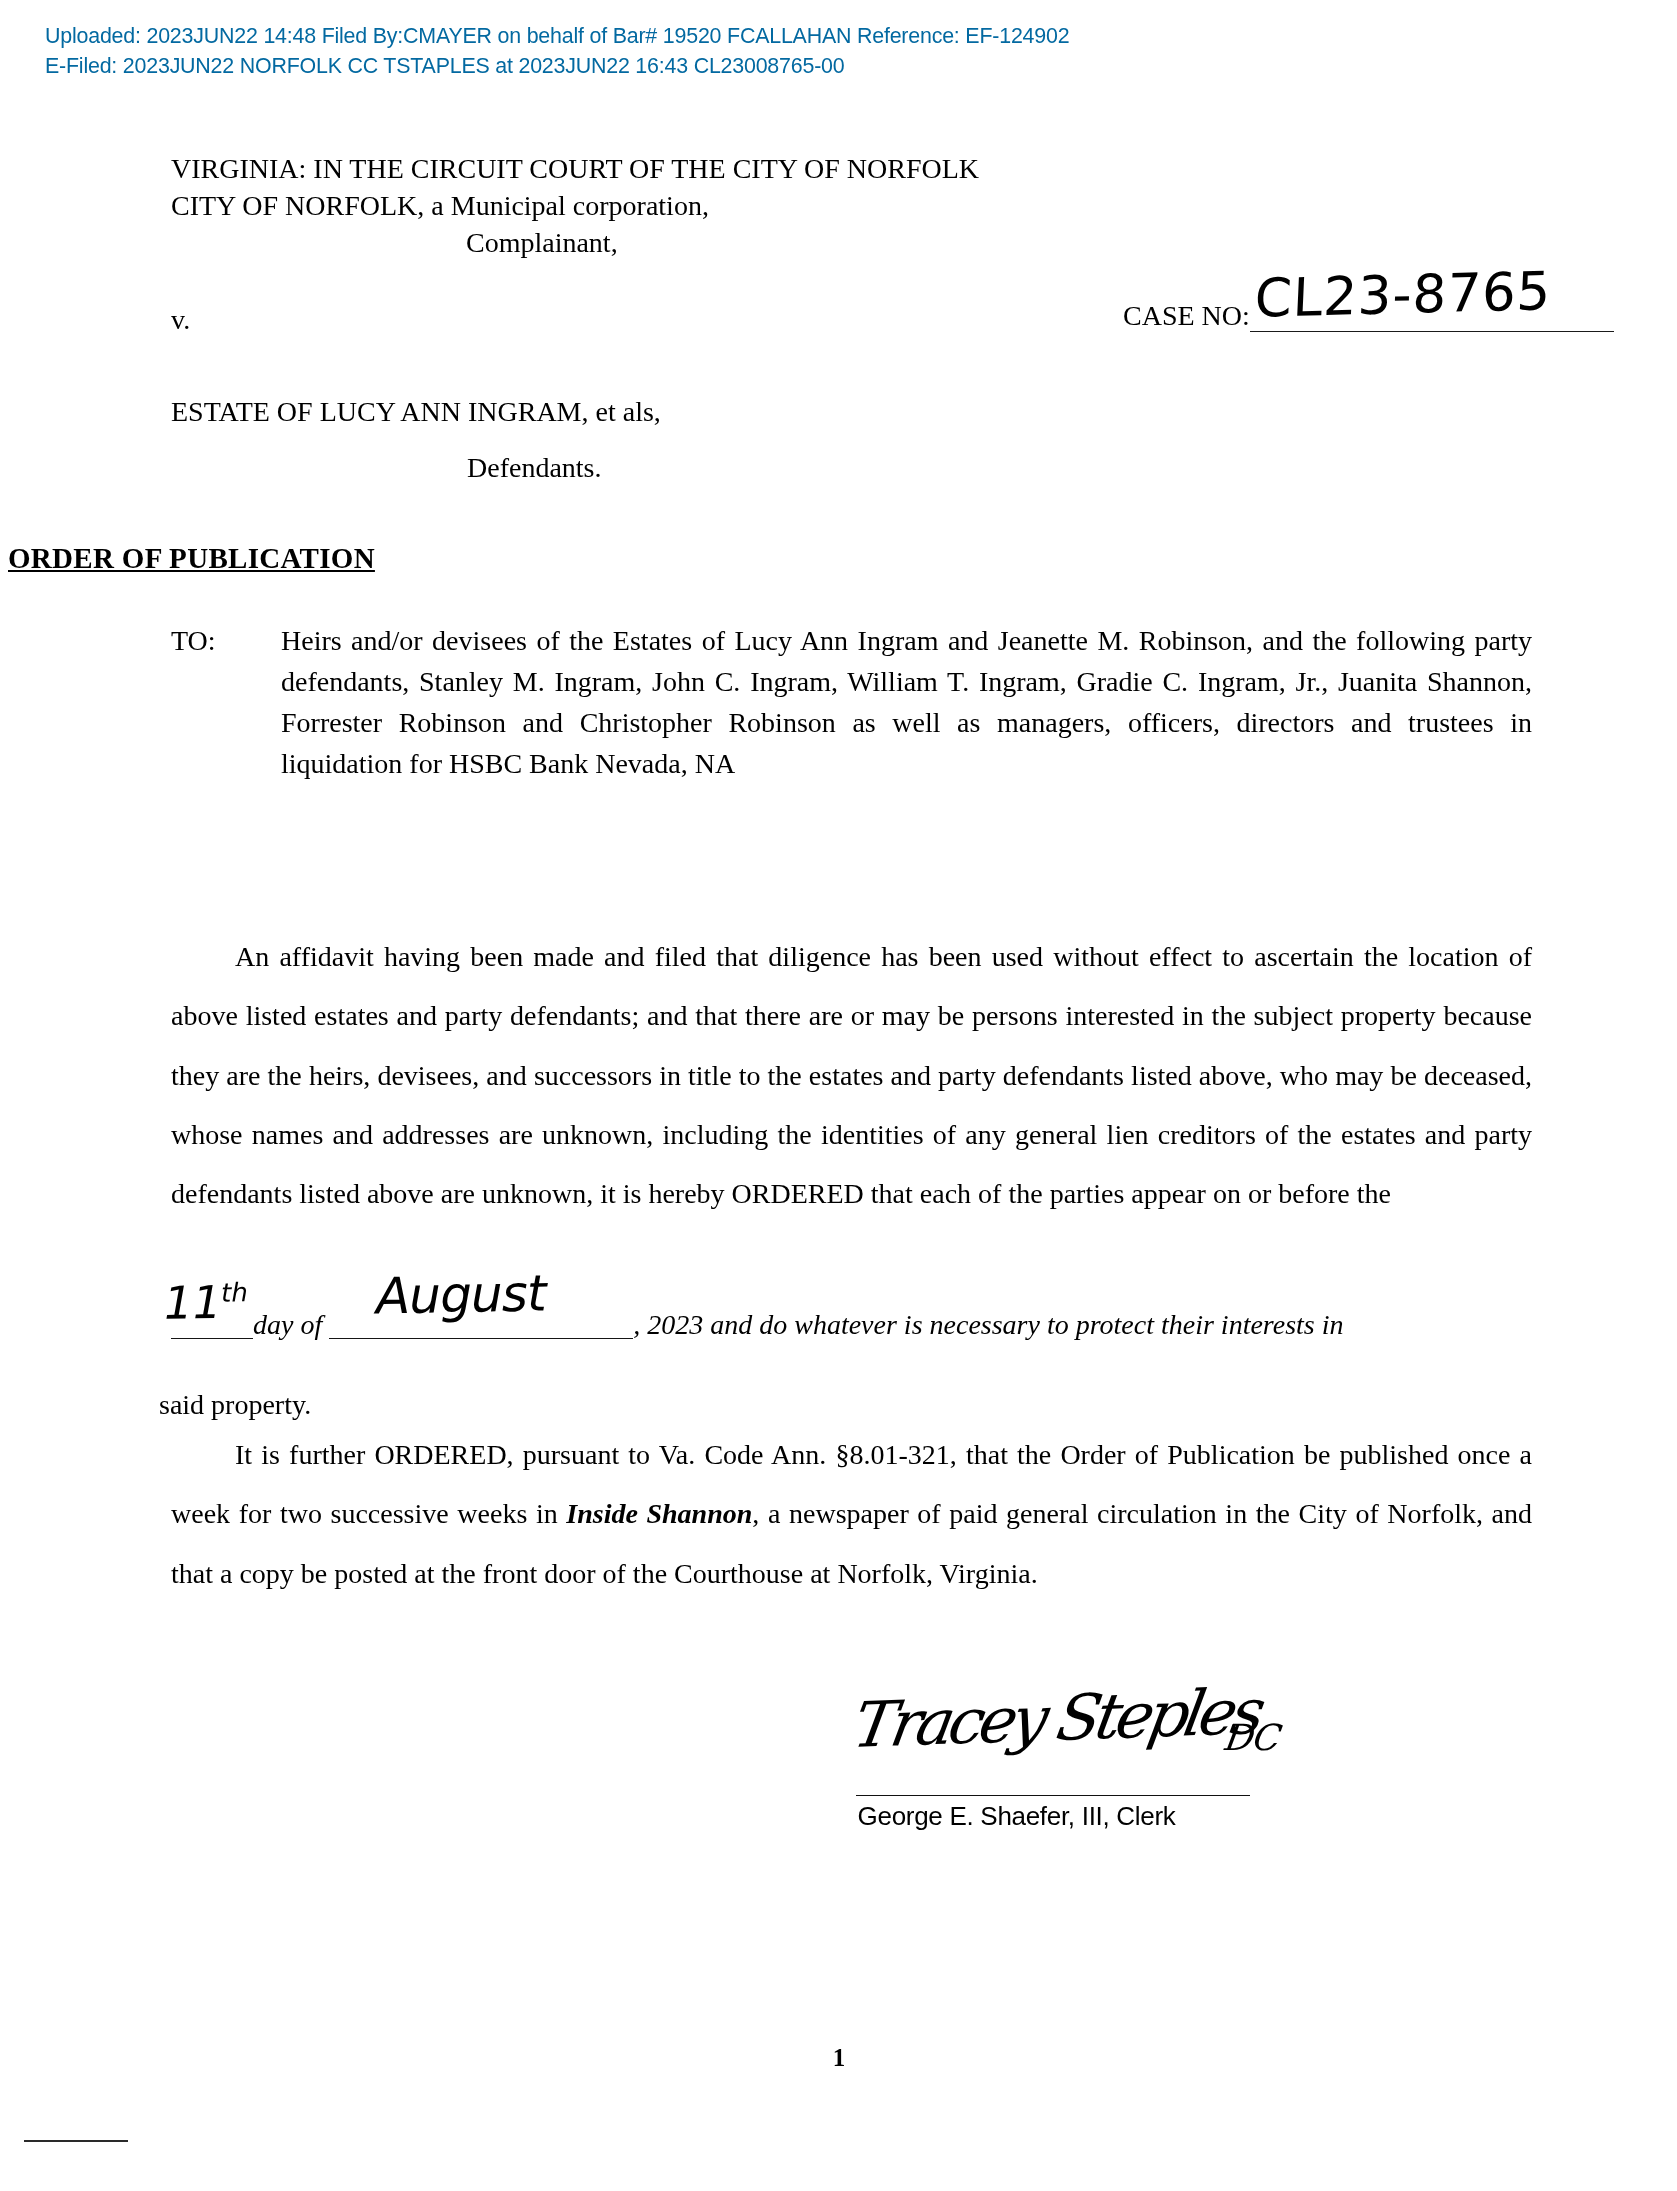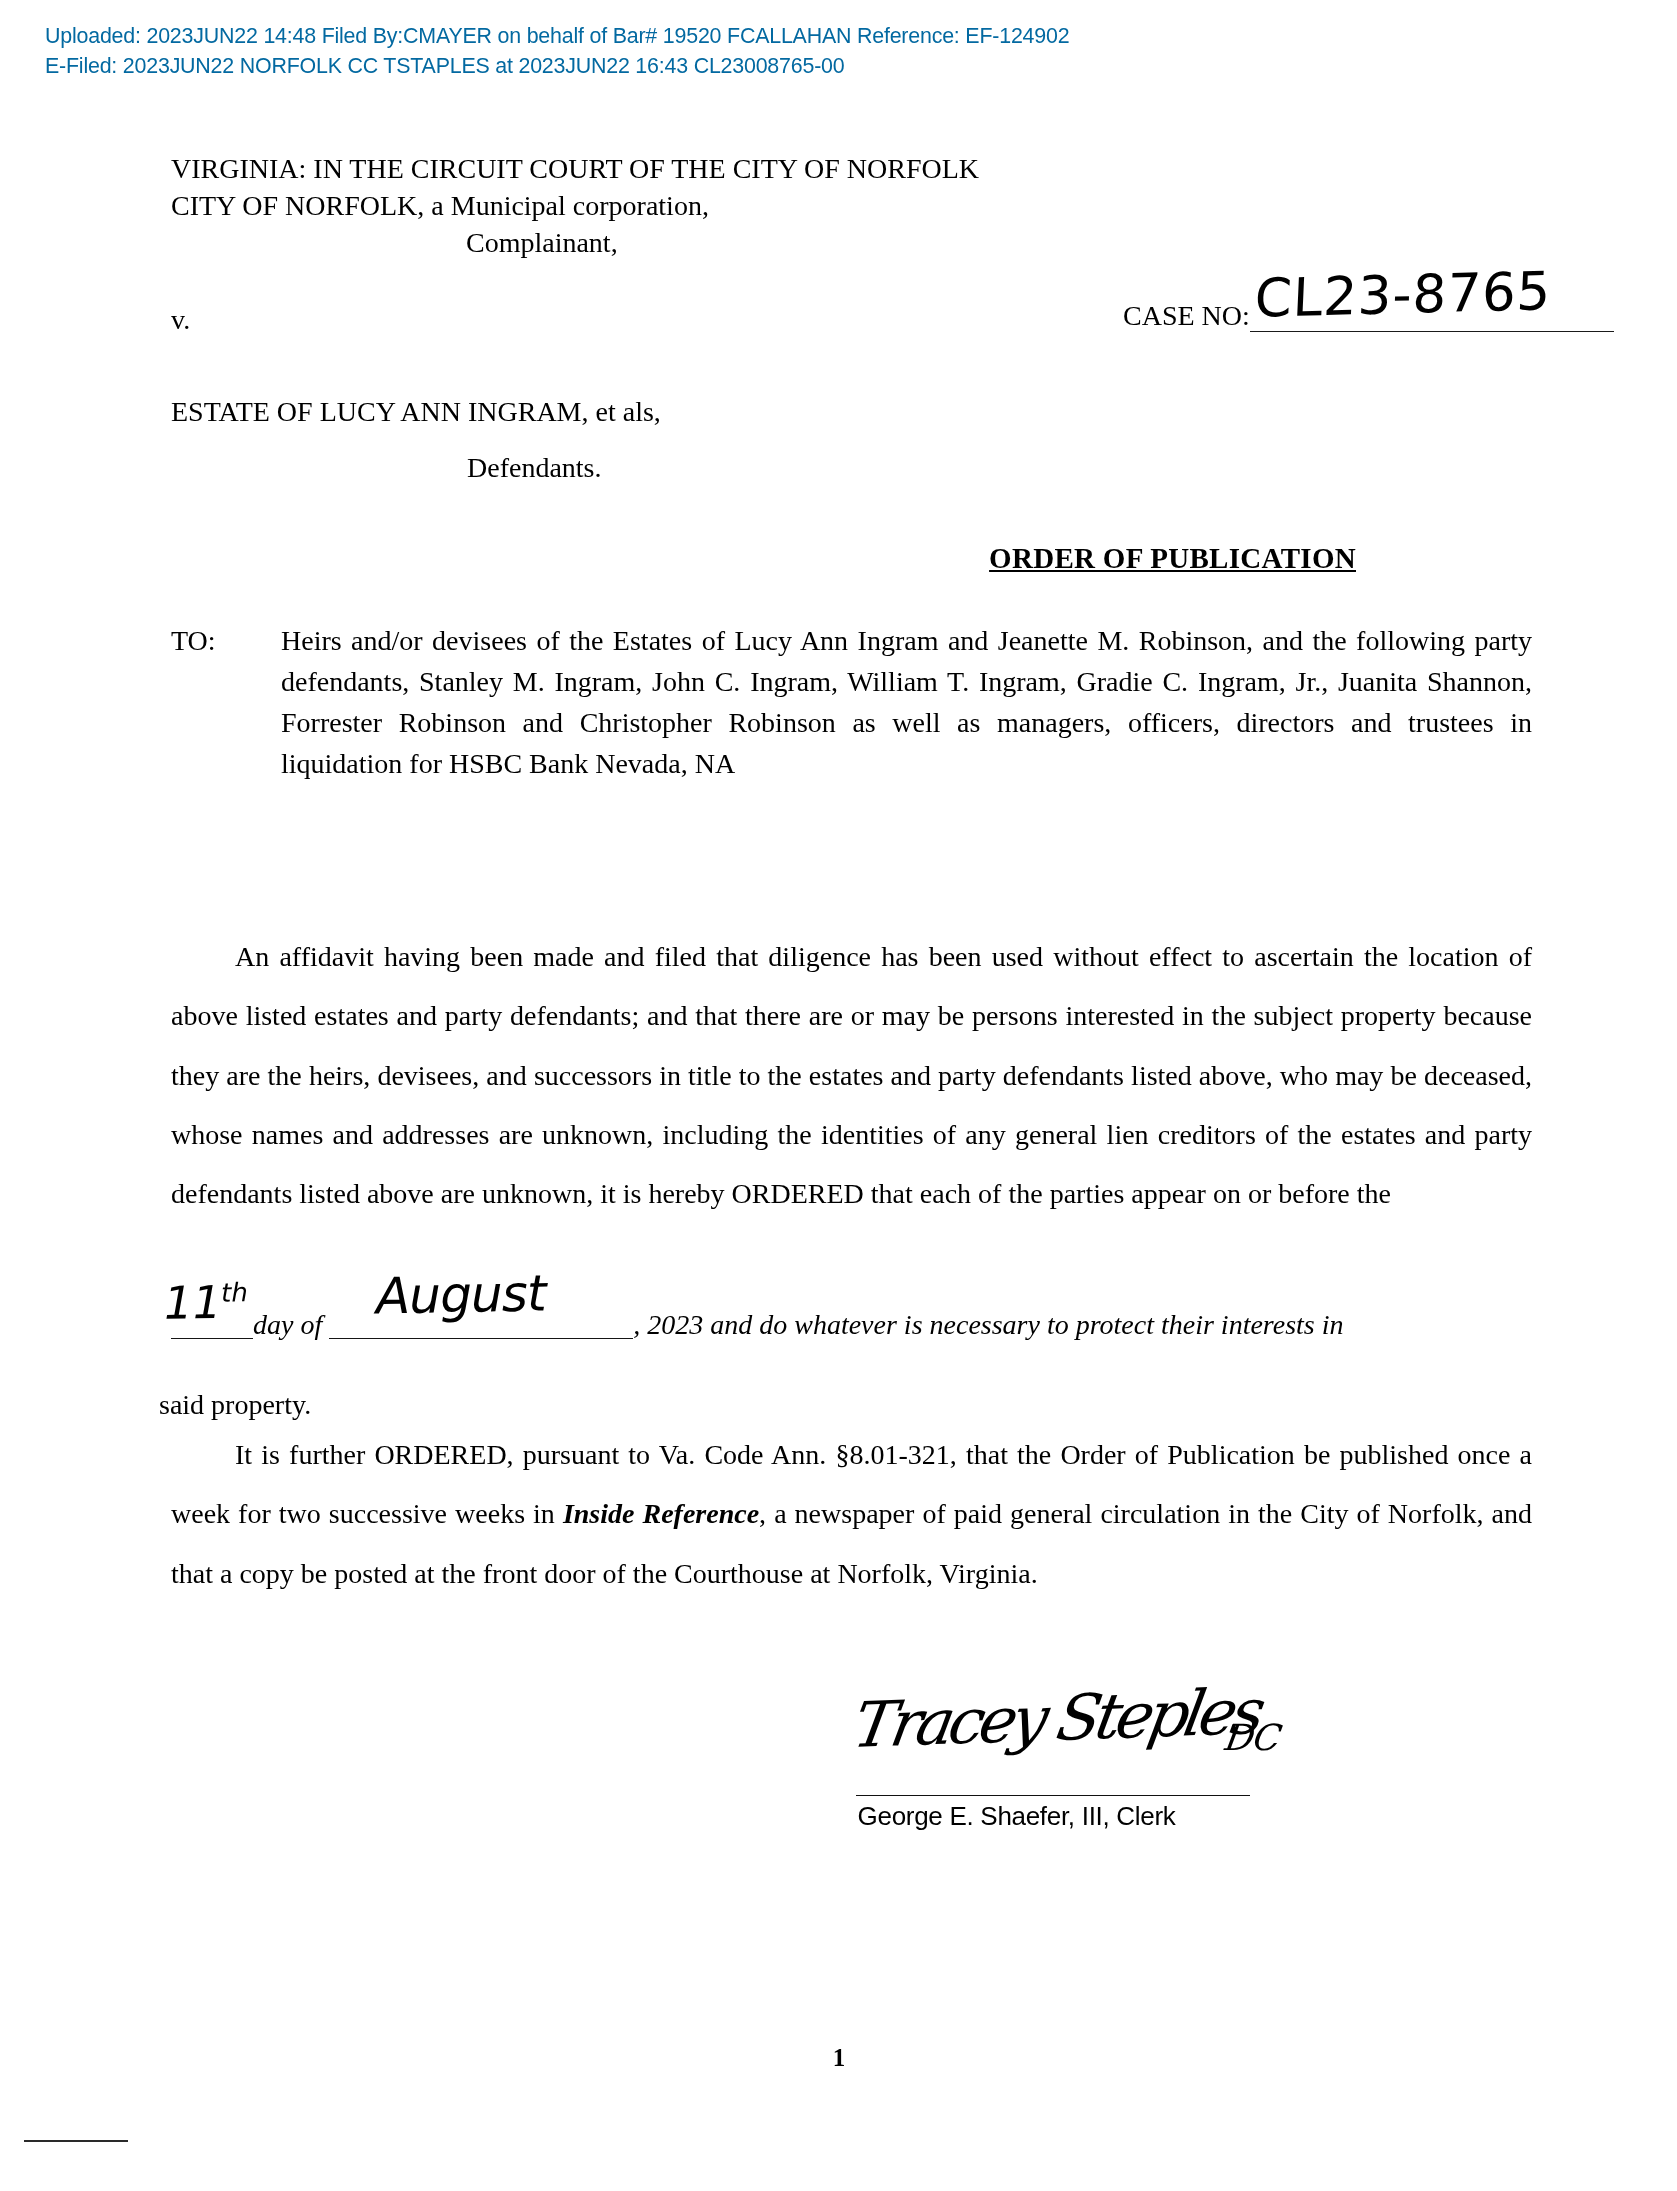--- a/index.html
+++ b/index.html
@@ -98,25 +98,26 @@
     font-size: 28px;
     white-space: nowrap;
   }
 
   
   .doc-title {
     position: absolute;
     left: 0;
     top: 542px;
     width: 1356px;
-    text-align: right;
+    text-align: left;
     font-size: 29px;
     font-weight: bold;
     text-decoration: underline;
     letter-spacing: 0.3px;
+    padding-left: 8px;
   }
 
   
   .to-block {
     position: absolute;
     left: 171px;
     top: 620px;
     width: 1361px;
     font-size: 28px;
     line-height: 1.47;
@@ -308,21 +309,21 @@
     <span class="ind"></span><span>An affidavit having been made and filed that diligence has been used without effect to ascertain the location of above listed estates and party defendants; and that there are or may be persons interested in the subject property because they are the heirs, devisees, and successors in title to the estates and party defendants listed above, who may be deceased, whose names and addresses are unknown, including the identities of any general lien creditors of the estates and party defendants listed above are unknown, it is hereby ORDERED that each of the parties appear on or before the</span>
   </div>
 
   <div class="date-line">
     <span class="blank-day"><span class="hand hand-day"><span>11</span><sup>th</sup></span></span><span>day of</span> <span class="blank-month"><span class="hand hand-month">August</span></span><span>, 2023 and do whatever is necessary to protect their interests in</span>
   </div>
 
   <div class="said-property">said property.</div>
 
   <div class="body-para p-further">
-    <span class="ind"></span><span>It is further ORDERED, pursuant to Va. Code Ann. §8.01-321, that the Order of Publication be published once a week for two successive weeks in </span><span class="italic-bold">Inside Reference</span><span>, a newspaper of paid general circulation in the City of Norfolk, and that a copy be posted at the front door of the Courthouse at Norfolk, Virginia.</span>
+    <span class="ind"></span><span>It is further ORDERED, pursuant to Va. Code Ann. §8.01-321, that the Order of Publication be published once a week for two successive weeks in </span><span class="italic-bold">Inside Shannon</span><span>, a newspaper of paid general circulation in the City of Norfolk, and that a copy be posted at the front door of the Courthouse at Norfolk, Virginia.</span>
   </div>
 
   <div class="sig-block">
     <span class="sig-script">Tracey Steples</span>
     <span class="sig-dc">DC</span>
     <div class="sig-rule"></div>
     <div class="sig-name">George E. Shaefer, III, Clerk</div>
   </div>
 
   <div class="page-number">1</div>

